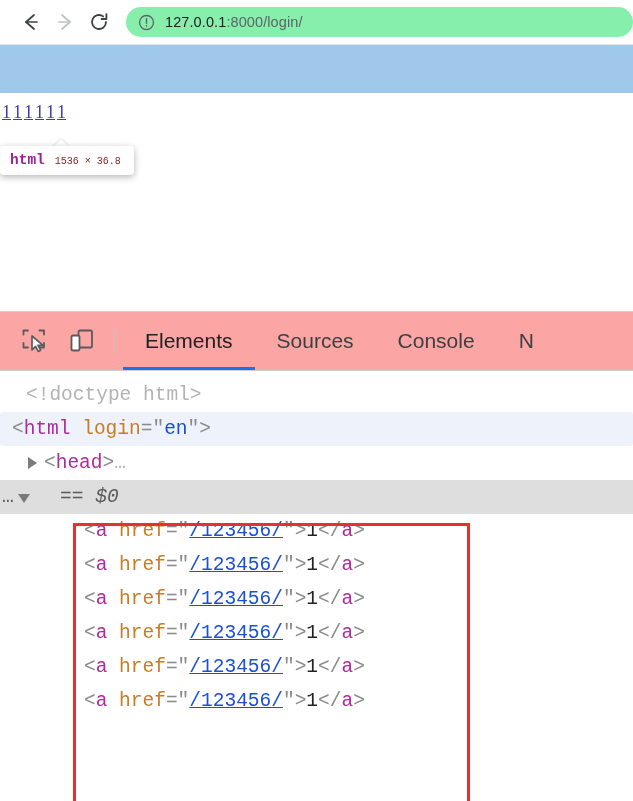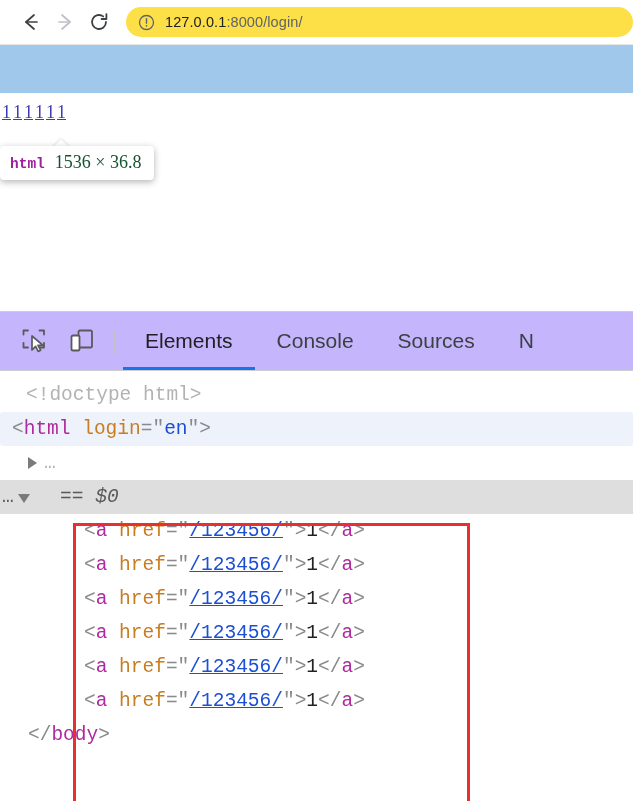--- a/index.html
+++ b/index.html
@@ -33,21 +33,21 @@
     flex: 0 0 auto;
     border-radius: 50%;
   }
   .nav-btn svg { display: block; }
 
   .omnibox {
     flex: 1 1 auto;
     height: 30px;
     margin-left: 10px;
     margin-right: 0;
-    background: #fde047;
+    background: #86efac;
     border-radius: 15px;
     display: flex;
     align-items: center;
     padding: 0 12px;
     box-sizing: border-box;
     min-width: 0;
   }
   .omnibox .info-icon {
     flex: 0 0 auto;
     margin-right: 10px;
@@ -108,23 +108,23 @@
     gap: 10px;
     white-space: nowrap;
   }
   .dt-tooltip .tt-tag {
     color: #a020a0;
     font-family: "Liberation Mono", monospace;
     font-weight: bold;
     font-size: 14.5px;
   }
   .dt-tooltip .tt-dims {
-    color: #14532d;
-    font-family: Liberation Serif, serif;
-    font-size: 18px;
+    color: #7f1d1d;
+    font-family: Liberation Mono, monospace;
+    font-size: 10px;
   }
   .tt-arrow {
     position: absolute;
     left: 52px;
     top: 94px;
     width: 0; height: 0;
     border-left: 9px solid transparent;
     border-right: 9px solid transparent;
     border-bottom: 9px solid #ffffff;
     filter: drop-shadow(0 -1px 1px rgba(0,0,0,0.12));
@@ -136,21 +136,21 @@
     left: 0; right: 0;
     top: 311px;
     bottom: 0;
     background: #ffffff;
     border-top: 1px solid #cdcdcd;
     display: flex;
     flex-direction: column;
   }
   .dt-toolbar {
     height: 59px;
-    background: #c4b5fd;
+    background: #fca5a5;
     border-bottom: 1px solid #cdcdcd;
     display: flex;
     align-items: stretch;
     padding-left: 10px;
     box-sizing: border-box;
     flex: 0 0 auto;
   }
   .dt-icon-btn {
     width: 48px;
     display: flex;
@@ -309,24 +309,24 @@
         <rect x="11.5" y="4.5" width="13.5" height="17" rx="1.6" fill="none" stroke="#5a5a5a" stroke-width="1.8"></rect>
         <rect x="4.5" y="9.5" width="8" height="15" rx="1.6" fill="#ffffff" stroke="#5a5a5a" stroke-width="1.8"></rect>
       </svg>
     </div>
     <div class="dt-sep"></div>
 
     <div class="dt-tab active">
       <span>Elements</span>
     </div>
     <div class="dt-tab">
+      <span>Sources</span>
+    </div>
+    <div class="dt-tab">
       <span>Console</span>
-    </div>
-    <div class="dt-tab">
-      <span>Sources</span>
     </div>
     <div class="dt-tab">
       <span>N</span>
     </div>
   </div>
 
   <div class="dom-tree">
 
     <div class="dom-row">
       <span class="indent" style="width:26px"></span>
@@ -334,40 +334,37 @@
     </div>
 
     <div class="dom-row row-hover">
       <span class="indent" style="width:12px"></span>
       <span class="c-punct">&lt;</span><span class="c-tag">html</span>&nbsp;<span class="c-attr">login</span><span class="c-punct">="</span><span class="c-val" style="text-decoration:none">en</span><span class="c-punct">"&gt;</span>
     </div>
 
     <div class="dom-row">
       <span class="indent" style="width:28px"></span>
       <span class="tri tri-right"></span>
+      <span class="c-punct"><span class="c-punct">&lt;</span><span class="c-tag">head</span><span class="c-punct">&gt;</span></span>
         <span class="c-comment">…</span>
     </div>
 
     <div class="dom-row row-selected" style="padding-left:0">
       <span class="indent" style="width:2px"></span>
       <span class="ellipsis-pre">…</span>
       <span class="tri tri-down"></span>
       &nbsp;&nbsp;<span class="c-dollar">== $0</span>
     </div>
 
     <div id="anchor-rows">
         <div class="dom-row"><span class="indent" style="width:84px"></span><span class="c-punct">&lt;</span><span class="c-tag">a</span>&nbsp;<span class="c-attr">href</span><span class="c-punct">="</span><span class="c-val">/123456/</span><span class="c-punct">"&gt;</span><span class="c-text">1</span><span><span class="c-punct">&lt;/</span><span class="c-tag">a</span><span class="c-punct">&gt;</span></span></div>
         <div class="dom-row"><span class="indent" style="width:84px"></span><span class="c-punct">&lt;</span><span class="c-tag">a</span>&nbsp;<span class="c-attr">href</span><span class="c-punct">="</span><span class="c-val">/123456/</span><span class="c-punct">"&gt;</span><span class="c-text">1</span><span><span class="c-punct">&lt;/</span><span class="c-tag">a</span><span class="c-punct">&gt;</span></span></div>
         <div class="dom-row"><span class="indent" style="width:84px"></span><span class="c-punct">&lt;</span><span class="c-tag">a</span>&nbsp;<span class="c-attr">href</span><span class="c-punct">="</span><span class="c-val">/123456/</span><span class="c-punct">"&gt;</span><span class="c-text">1</span><span><span class="c-punct">&lt;/</span><span class="c-tag">a</span><span class="c-punct">&gt;</span></span></div>
         <div class="dom-row"><span class="indent" style="width:84px"></span><span class="c-punct">&lt;</span><span class="c-tag">a</span>&nbsp;<span class="c-attr">href</span><span class="c-punct">="</span><span class="c-val">/123456/</span><span class="c-punct">"&gt;</span><span class="c-text">1</span><span><span class="c-punct">&lt;/</span><span class="c-tag">a</span><span class="c-punct">&gt;</span></span></div>
         <div class="dom-row"><span class="indent" style="width:84px"></span><span class="c-punct">&lt;</span><span class="c-tag">a</span>&nbsp;<span class="c-attr">href</span><span class="c-punct">="</span><span class="c-val">/123456/</span><span class="c-punct">"&gt;</span><span class="c-text">1</span><span><span class="c-punct">&lt;/</span><span class="c-tag">a</span><span class="c-punct">&gt;</span></span></div>
         <div class="dom-row"><span class="indent" style="width:84px"></span><span class="c-punct">&lt;</span><span class="c-tag">a</span>&nbsp;<span class="c-attr">href</span><span class="c-punct">="</span><span class="c-val">/123456/</span><span class="c-punct">"&gt;</span><span class="c-text">1</span><span><span class="c-punct">&lt;/</span><span class="c-tag">a</span><span class="c-punct">&gt;</span></span></div>
       </div>
 
-    <div class="dom-row">
-      <span class="indent" style="width:28px"></span>
-      <span><span class="c-punct">&lt;/</span><span class="c-tag">body</span><span class="c-punct">&gt;</span></span>
-    </div>
 
 
     <div class="annot-rect"></div>
   </div>
 </div>
 
 </body></html>

